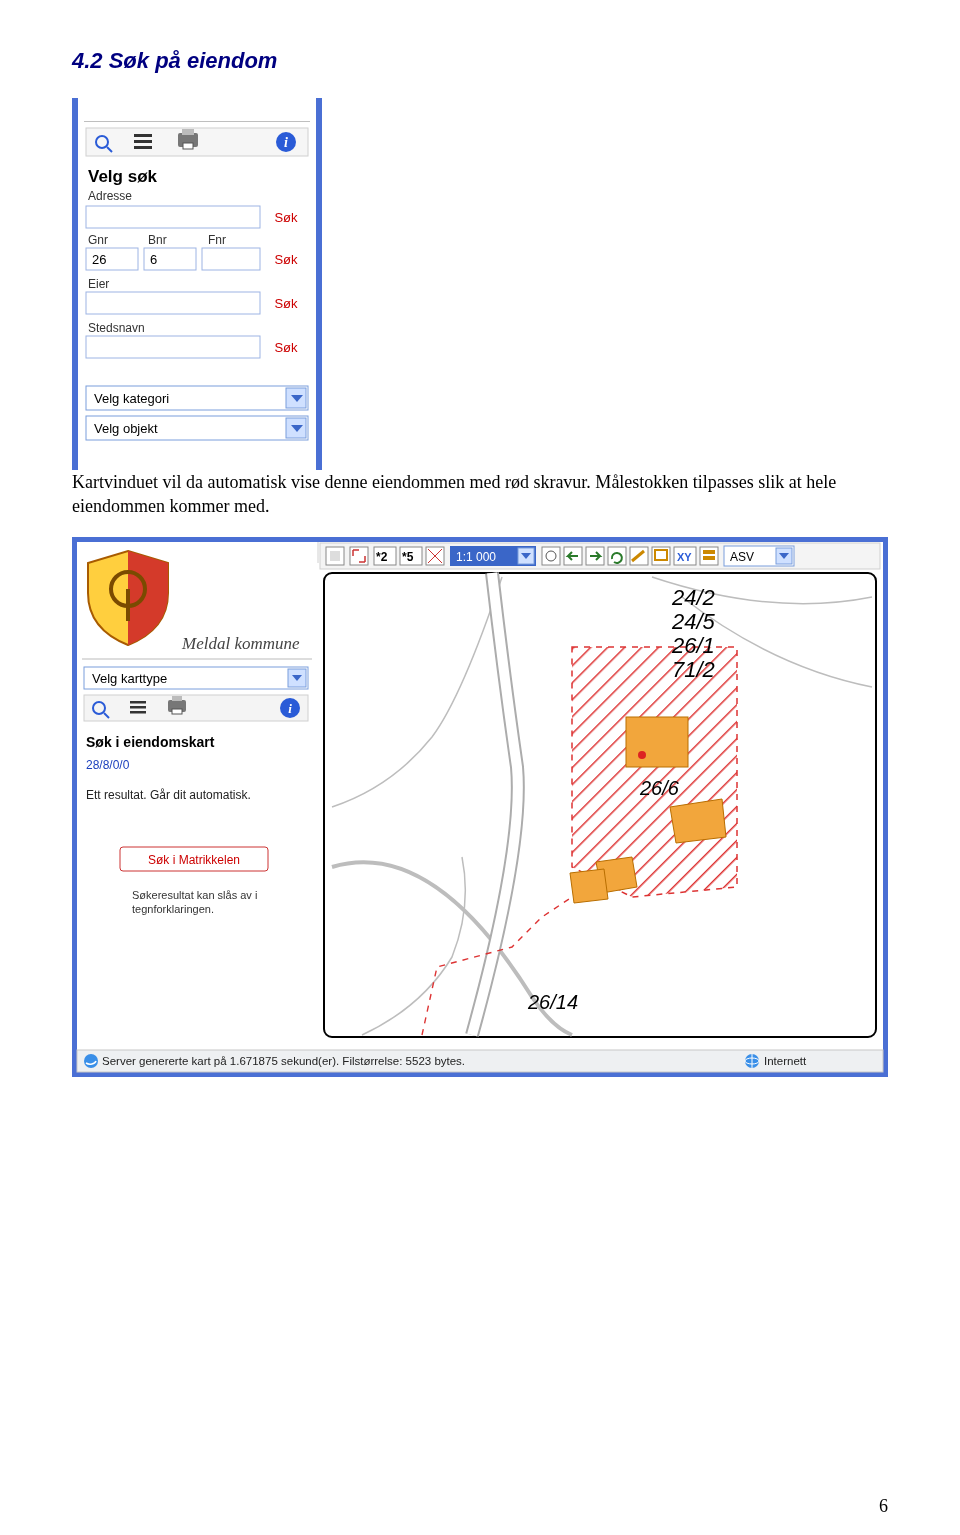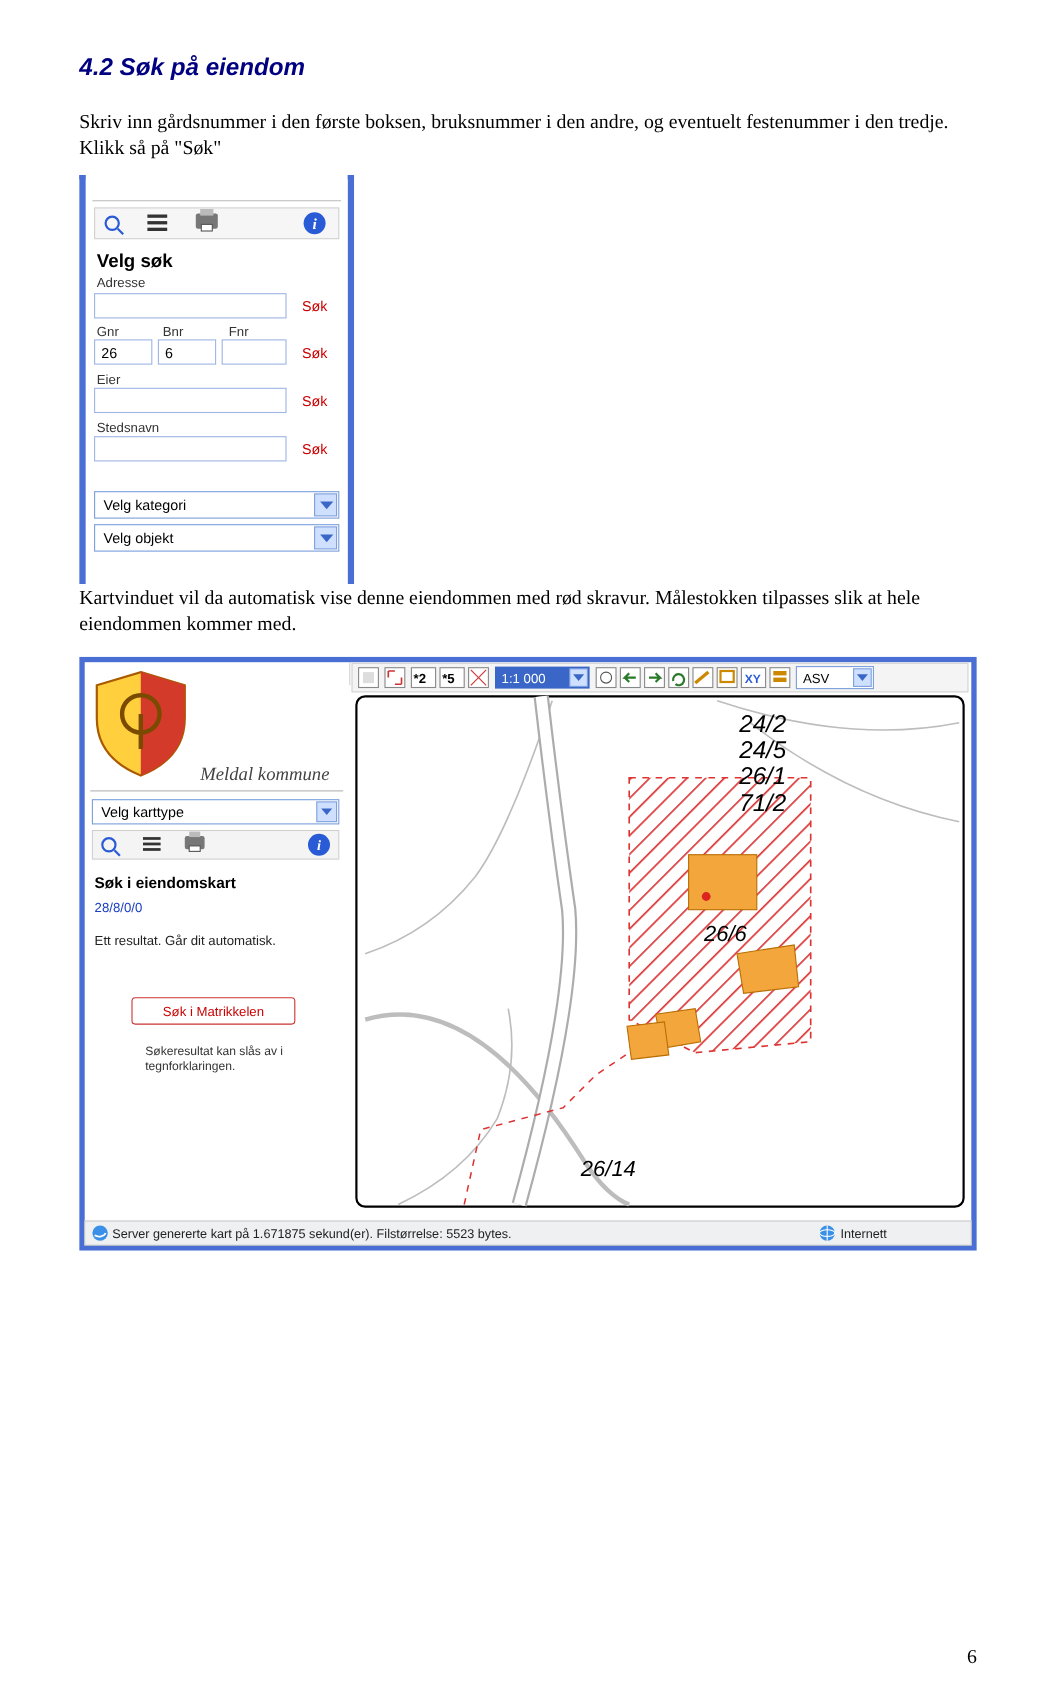--- a/index.html
+++ b/index.html
@@ -11,21 +11,20 @@
 
   .pnum{position:absolute;bottom:18px;font-family:"Times New Roman",Times,serif;font-size:18px;}
 </style>
 </head>
 <body>
 
 <div class="page">
 
   <h2 class="sec">4.2 Søk på eiendom</h2>
 
-  <p class="para">Skriv inn gårdsnummer i den første boksen, bruksnummer i den andre, og eventuelt festenummer i den tredje. Klikk så på "Søk"</p>
 
   <div class="figwrap">
     <svg width="250" height="372" viewBox="0 0 250 372">
 
       <rect x="0" y="0" width="6" height="372" fill="#4a6fd4"></rect>
       <rect x="244" y="0" width="6" height="372" fill="#4a6fd4"></rect>
       <rect x="0" y="0" width="250" height="4" fill="#4a6fd4"></rect>
       <rect x="6" y="0" width="238" height="372" fill="#ffffff" stroke="none"></rect>
 
       <rect x="12" y="6" width="226" height="18" fill="#ffffff"></rect>

